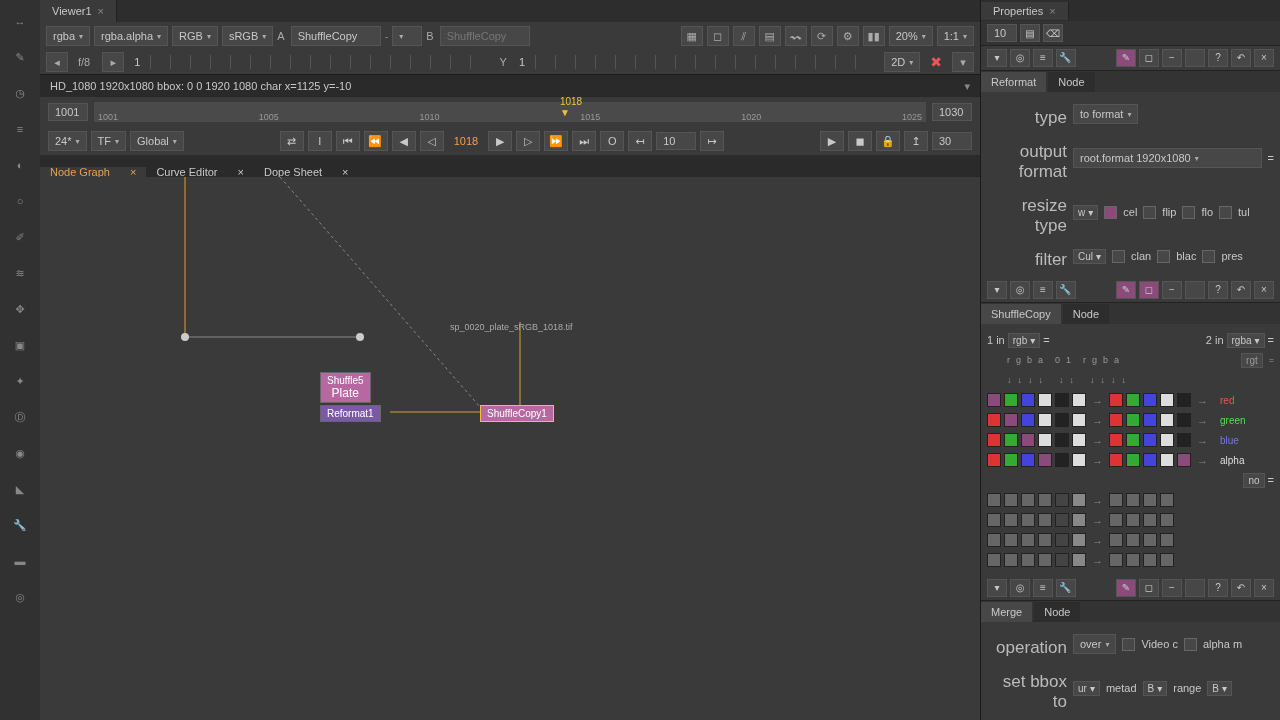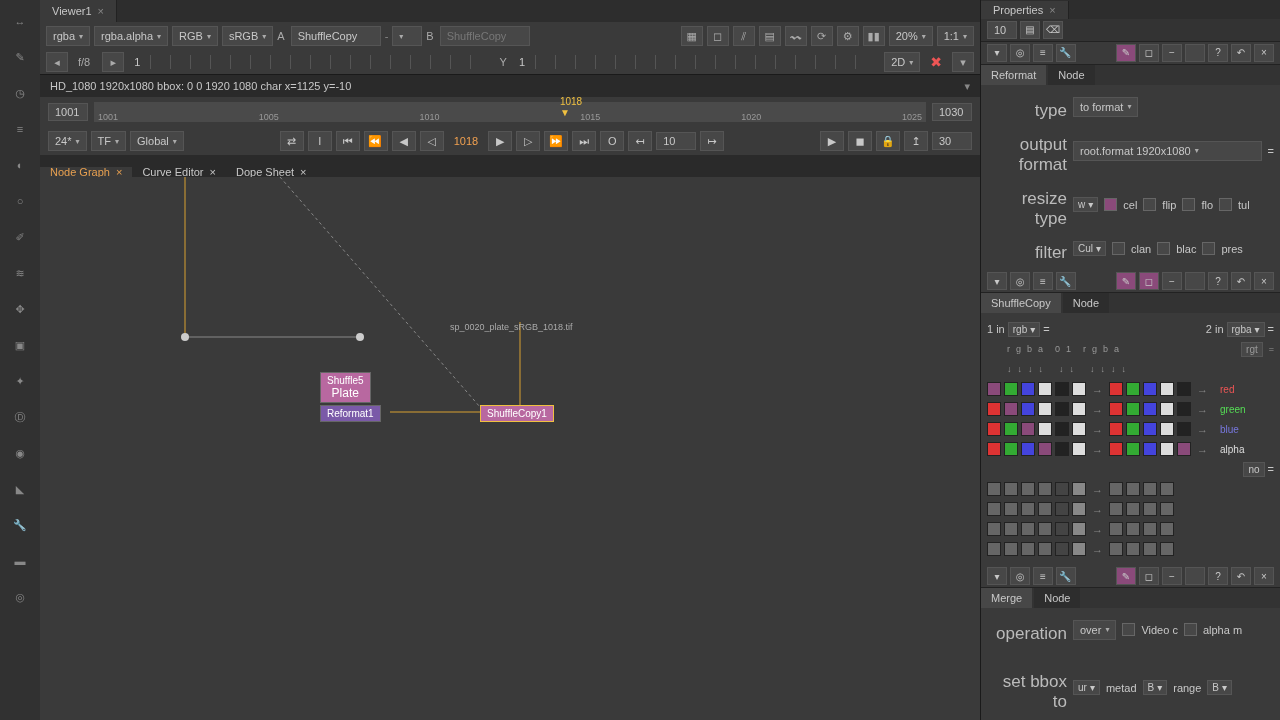--- a/index.html
+++ b/index.html
@@ -32,21 +32,21 @@
 .timeline { display: flex; align-items: center; height: 30px; background: #3a3a3a; padding: 0 8px; gap: 6px; position: relative; }
 .tl-track { flex: 1; height: 20px; background: #4a4a4a; position: relative; }
 .tl-track .ticks { position: absolute; inset: 0; display: flex; justify-content: space-between; padding: 0 4px; }
 .tl-track .ticks span { font-size: 9px; color: #999; position: relative; top: 10px; }
 .tl-marker { position: absolute; top: -6px; font-size: 10px; color: #f0c040; }
 .playback-row { display: flex; align-items: center; height: 28px; background: #3a3a3a; padding: 0 8px; gap: 4px; }
 .play-btn { width: 24px; height: 20px; background: #474747; border: 1px solid #555; display: flex; align-items: center; justify-content: center; cursor: pointer; }
 .frame-num { color: #f0a050; padding: 0 6px; }
 .node-graph-panel { flex: 1; display: flex; flex-direction: column; background: #2d2d2d; }
 .ng-tabs { display: flex; background: #2a2a2a; height: 22px; }
-.ng-tab { padding: 3px 10px; display: flex; align-items: center; gap: 6px; margin-top: 12px; }
+.ng-tab { padding: 3px 10px; display: flex; align-items: center; gap: 20px; margin-top: 12px; }
 .ng-tab.active { background: #3a3a3a; color: #e8a050; }
 .ng-body { flex: 1; background: #3a3a3a; position: relative; }
 .node { position: absolute; border: 1px solid #666; font-size: 10px; text-align: center; padding: 2px 6px; }
 .node.pink { background: #b868a0; color: #fff; }
 .node.purple { background: #7a5aa8; color: #fff; }
 .node.thumb { background: #555; width: 80px; height: 50px; padding: 0; }
 .node.thumb .img { width: 100%; height: 38px; background: linear-gradient(#9abfe0 0 50%,#d8d5cc 50% 100%); }
 .node.thumb .lbl { font-size: 9px; color: #ddd; }
 .wire-dot { position: absolute; width: 8px; height: 8px; background: #ccc; border-radius: 50%; }
 .props { width: 300px; background: #3a3a3a; display: flex; flex-direction: column; border-left: 1px solid #1a1a1a; }
@@ -62,21 +62,21 @@
 .prop-row { display: flex; align-items: center; gap: 6px; }
 .prop-row .lbl { width: 80px; text-align: right; color: #bbb; font-size: 17px; margin-top: 8px; }
 .chk { width: 13px; height: 13px; background: #474747; border: 1px solid #666; }
 .small-dd { background: #474747; border: 1px solid #555; padding: 1px 4px; font-size: 10px; display: flex; align-items: center; gap: 3px; }
 .shuffle-body { padding: 6px; }
 .sh-row { display: flex; align-items: center; height: 20px; gap: 3px; }
 .sh-cell { width: 14px; height: 14px; border: 1px solid #222; }
 .sh-label { font-size: 10px; color: #bbb; margin-left: 6px; }
 .sh-label.red{color:#e55;} .sh-label.green{color:#5d5;} .sh-label.blue{color:#77d;text-align:center;} .sh-label.white{color:#ddd;}
 .arrow-sep { color: #888; margin: 0 3px; }
-.merge-body { padding: 8px 6px; display: flex; flex-direction: column; gap: 20px; }
+.merge-body { padding: 8px 6px; display: flex; flex-direction: column; gap: 6px; }
 .num-input { background:#474747; border:1px solid #555; padding:2px 6px; width:40px; }
 .x-red { color:#e55; font-size:14px; }
 svg.wire { position:absolute; pointer-events:none; }
 </style>
 </head>
 <body>
 
 <div class="app">
   <div class="left-toolbar">
     <div class="tool">↔</div>

